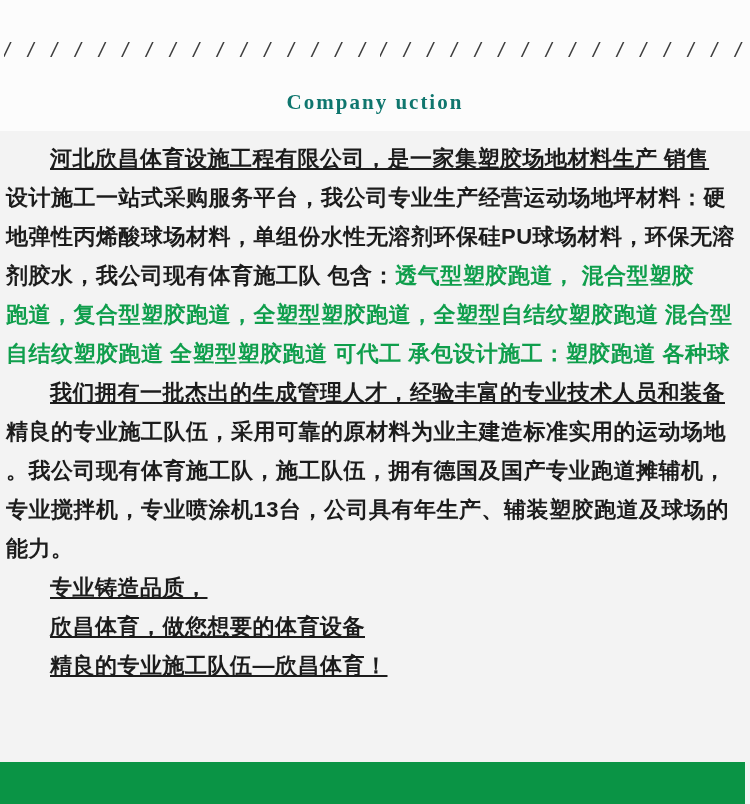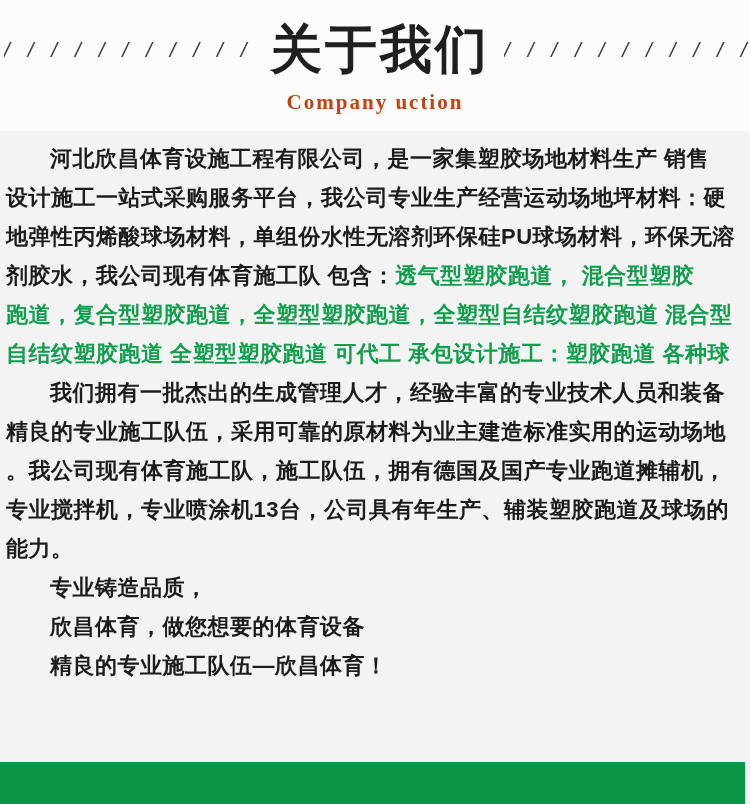--- a/index.html
+++ b/index.html
@@ -56,57 +56,56 @@
     color: #1f1f1f;
     letter-spacing: 3px;
     white-space: nowrap;
   }
   .sub-title {
     text-align: center;
     font-family: "Liberation Serif", "DejaVu Serif", serif;
     font-weight: 700;
     font-size: 21px;
     letter-spacing: 2px;
-    color: #c2410c;
+    color: #0f766e;
     line-height: 28px;
   }
   
   .content {
     padding: 8px 6px 0 6px;
   }
   .line {
     font-size: 22px;
     font-weight: 700;
     line-height: 39px;
     color: var(--body-text);
     white-space: nowrap;
     letter-spacing: 0.5px;
   }
-  .line.indent { padding-left: 44px; }
+  .line.indent { padding-left: 44px; text-decoration: underline; }
   .seg { color: var(--body-text); }
   .seg.green { color: var(--green-text); }
   
   .footer-bar {
     position: absolute;
     left: 0;
     bottom: 0;
     width: 745px;
     height: 42px;
     background: var(--footer-green);
   }
 </style>
 </head>
 <body>
 
 <div class="page">
 
   <div class="header">
     <div class="title-row">
       <span class="slashes left">/ / / / / / / / / / / / / / / / / / / / / / / / / /</span>
-      <h1 class="main-title">关于我们</h1>
       <span class="slashes right">/ / / / / / / / / / / / / / / / / / / / / / / / / /</span>
     </div>
     <div class="sub-title">Company uction</div>
   </div>
 
   <div class="content">
     <div>
         <div class="line indent"><span class="seg">河北欣昌体育设施工程有限公司，是一家集塑胶场地材料生产 销售</span></div>
         <div class="line"><span class="seg">设计施工一站式采购服务平台，我公司专业生产经营运动场地坪材料：硬</span></div>
         <div class="line"><span class="seg">地弹性丙烯酸球场材料，单组份水性无溶剂环保硅PU球场材料，环保无溶</span></div>

